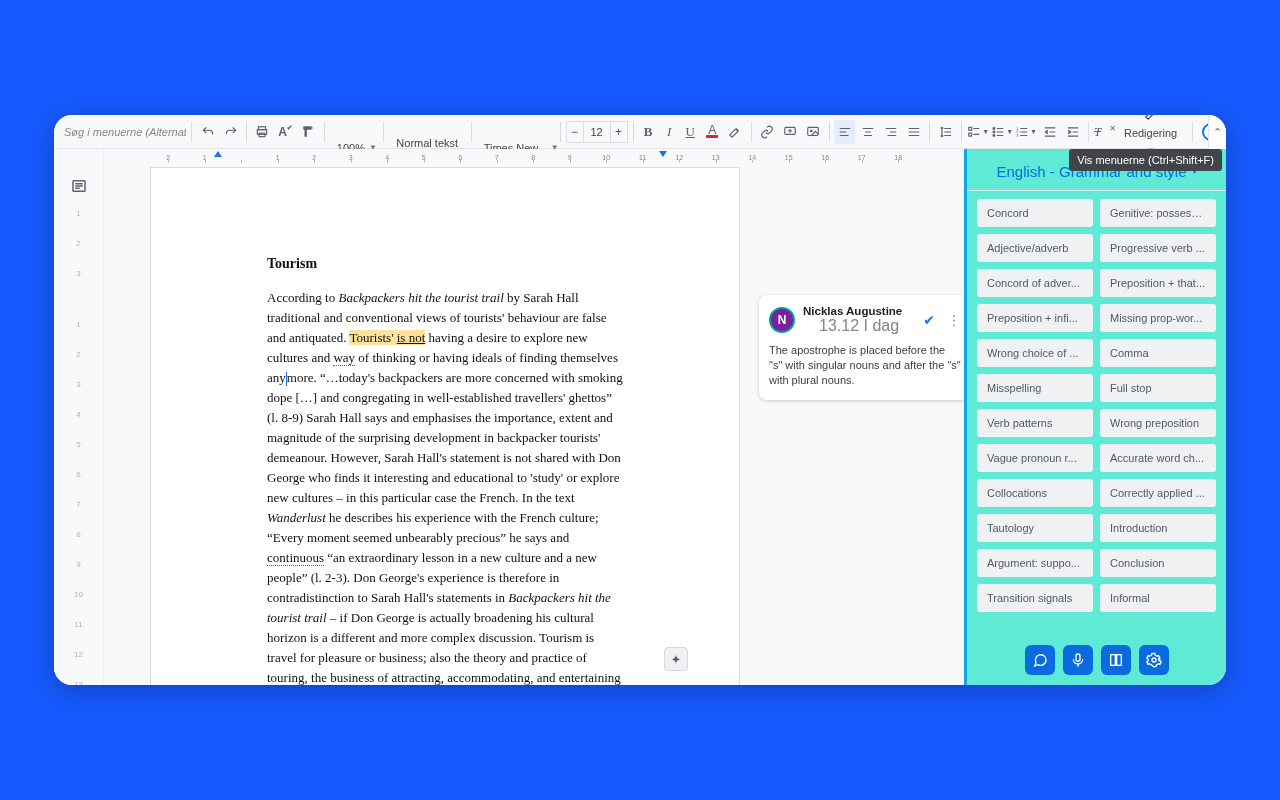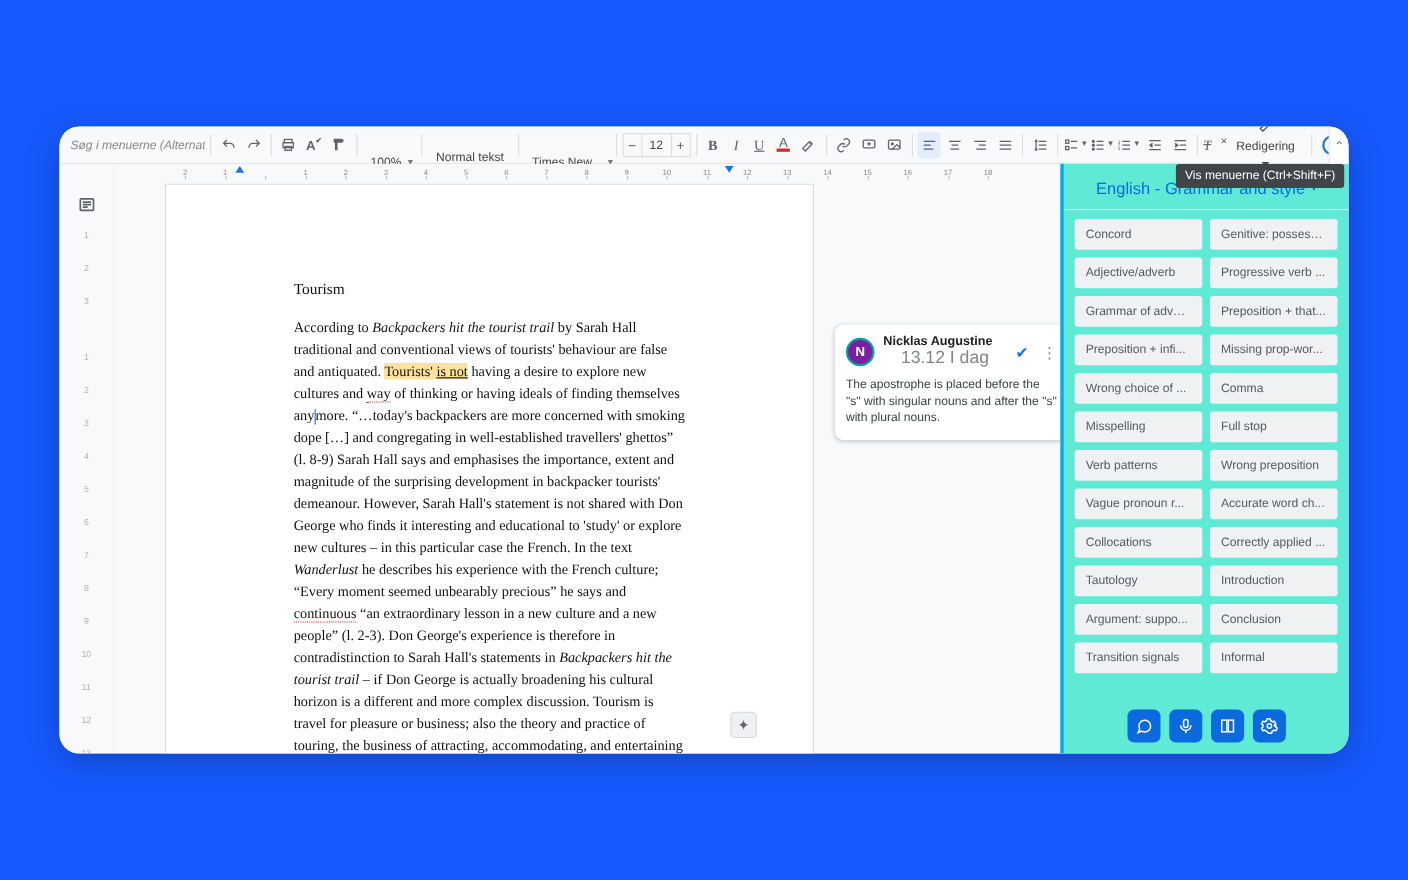--- a/index.html
+++ b/index.html
@@ -137,21 +137,21 @@
     width:0;height:0; border-left:4px solid transparent;border-right:4px solid transparent;border-top:6px solid #1a73e8;
   }
   .page {
     position:absolute; top:18px; left:46px;
     width:590px; min-height:940px; background:#fff;
     border:1px solid #dadce0;
     padding:88px 116px 40px 116px;
     font-family: 'Times New Roman', serif;
     color:#111;
   }
-  .page .title { font-weight:normal; font-size:14px; margin-bottom:16px; }
+  .page .title { font-weight:bold; font-size:14px; margin-bottom:16px; }
   .page p { font-size:13px; line-height:20px; text-align:left; }
   .page em { font-style:italic; }
   .hl { background:#fce29a; }
   .err { border-bottom:1px dotted #d92b2b; }
   .blue-caret { border-left:1.5px solid #1a73e8; display:inline-block; height:14px; vertical-align:middle; margin:0; }
 
   
   .comment-card {
     position:absolute; top:146px; left:655px;
     width:212px; background:#fff; border-radius:8px;
@@ -497,21 +497,21 @@
     <div class="side-panel">
       <div class="panel-title">
         <span>English - Grammar and style</span>
         <span class="tri">▾</span>
       </div>
       <div class="chip-grid" id="chip-grid">
           <div class="chip">Concord</div>
           <div class="chip">Genitive: possessive...</div>
           <div class="chip">Adjective/adverb</div>
           <div class="chip">Progressive verb ...</div>
-          <div class="chip">Grammar of adver...</div>
+          <div class="chip">Concord of adver...</div>
           <div class="chip">Preposition + that...</div>
           <div class="chip">Preposition + infi...</div>
           <div class="chip">Missing prop-wor...</div>
           <div class="chip">Wrong choice of ...</div>
           <div class="chip">Comma</div>
           <div class="chip">Misspelling</div>
           <div class="chip">Full stop</div>
           <div class="chip">Verb patterns</div>
           <div class="chip">Wrong preposition</div>
           <div class="chip">Vague pronoun r...</div>

